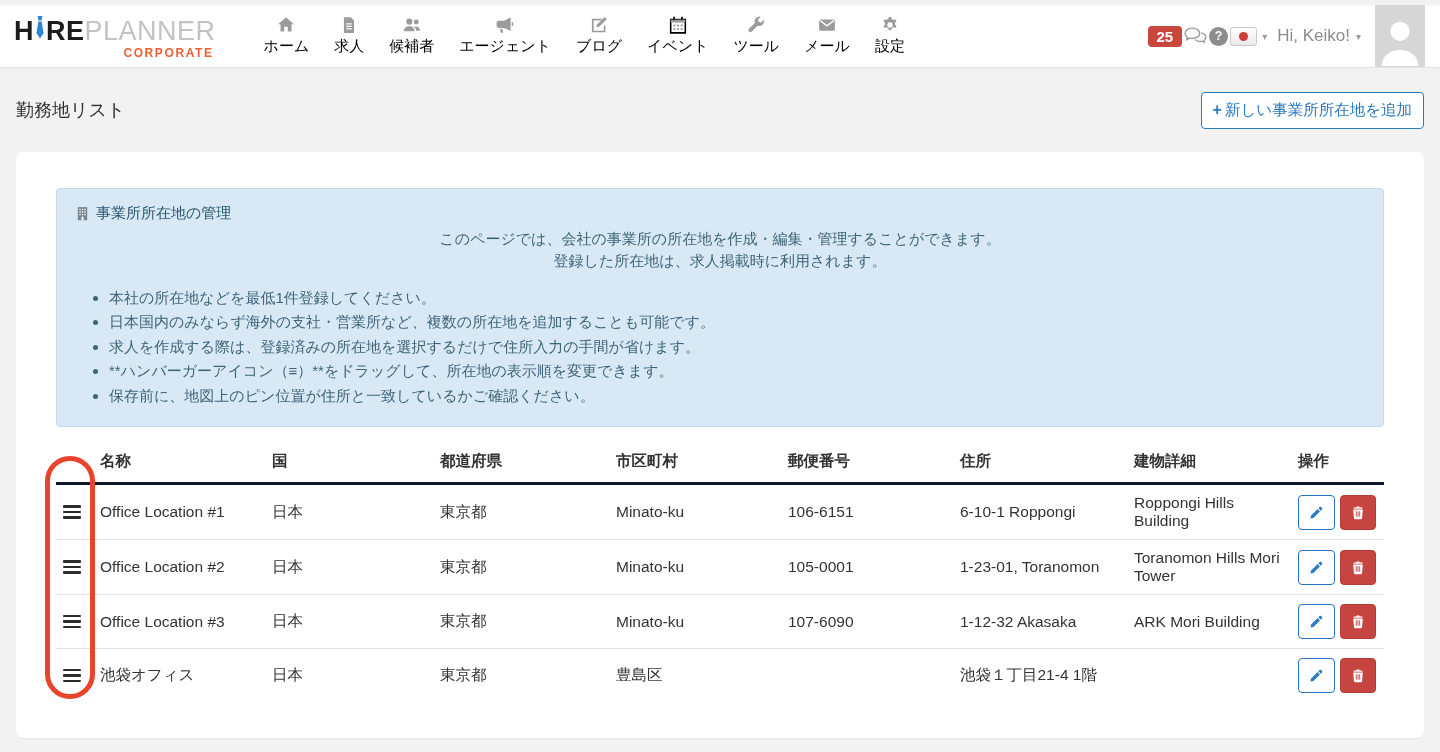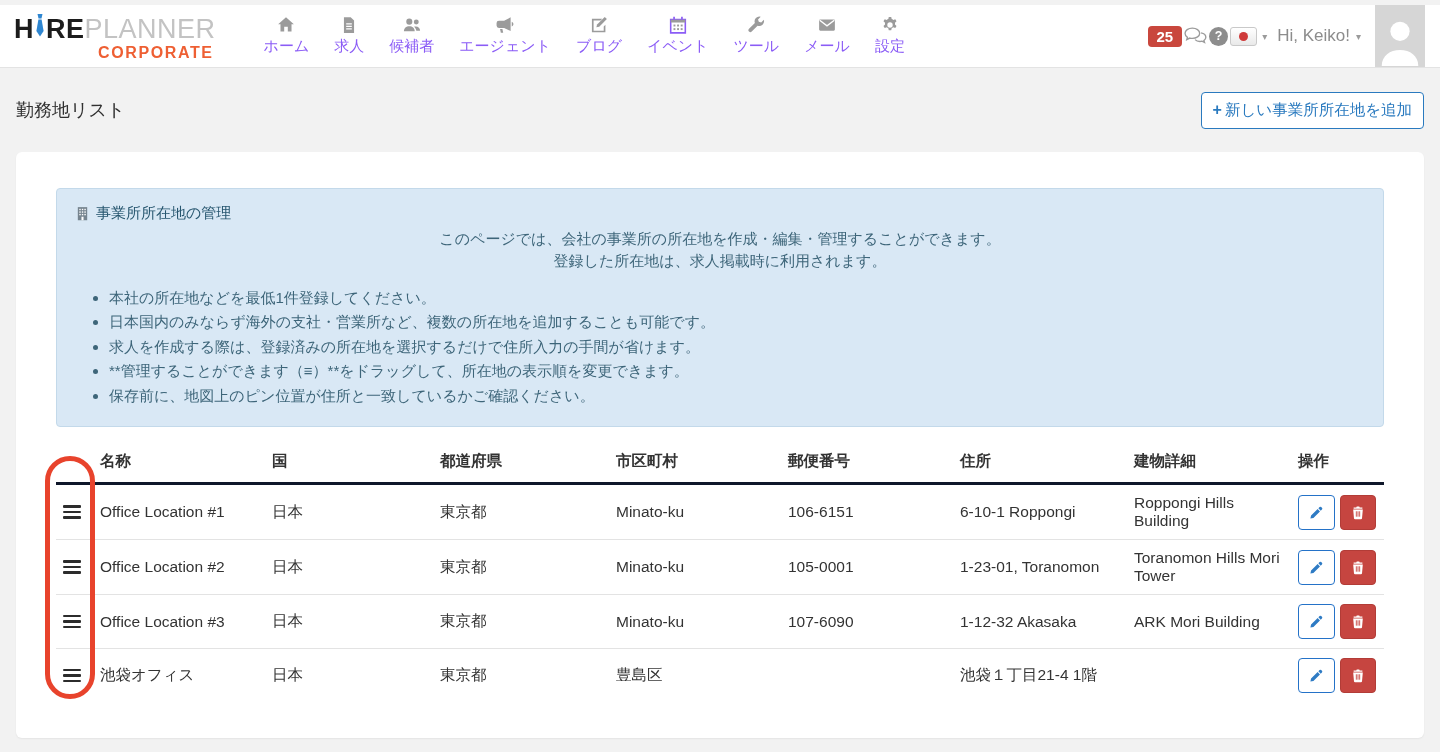--- a/index.html
+++ b/index.html
@@ -7,26 +7,26 @@
     font-family:"Liberation Sans","DejaVu Sans",sans-serif; color:#333; overflow:hidden; }
 
   
   .navbar { margin-top:5px; height:63px; background:#fff; border-bottom:1px solid #e3e3e3;
     display:flex; align-items:center; padding-left:14px; }
   .logo { cursor:pointer; line-height:1; margin-top:2px; }
   .logo-main { font-size:27px; letter-spacing:.5px; display:flex; align-items:flex-end; }
   .logo-hire { font-weight:bold; color:#1c1c1c; }
   .logo-tie { display:inline-block; margin:0 1px; }
   .logo-planner { color:#c3c3c3; }
-  .logo-sub { display:block; text-align:right; color:#ee5f33; font-size:16px; font-weight:bold;
+  .logo-sub { display:block; text-align:right; color:#ee5f33; font-size:12px; font-weight:bold;
     letter-spacing:1.6px; margin-top:2px; padding-right:2px; }
 
   .nav-items { display:flex; gap:25px; margin-left:48px; align-items:flex-end; }
   .nav-item { display:flex; flex-direction:column; align-items:center; gap:3px;
-    color:#8b5cf6; font-size:15px; cursor:pointer; }
+    color:#000000; font-size:15px; cursor:pointer; }
   .nav-item svg { width:18px; height:18px; fill:#9b9b9b; }
 
   .nav-right { margin-left:auto; display:flex; align-items:center; gap:2px;text-align:right; }
   .notif-badge { background:#c9473d; color:#fff; font-weight:bold; font-size:15px;
     padding:2px 9px; border-radius:4px; cursor:pointer; }
   .icon-btn { cursor:pointer; color:#9b9b9b; display:flex; align-items:center; }
   .help-circle { width:19px; height:19px; border-radius:50%; background:#8d8d8d; color:#fff;
     font-size:12.5px; font-weight:bold; display:flex; align-items:center; justify-content:center; cursor:pointer; }
   .flag-dd { display:flex; align-items:center; gap:5px; cursor:pointer; }
   .flag { width:27px; height:19px; border:1px solid #c9c9c9; border-radius:3px;
@@ -234,21 +234,21 @@
           </g>
         </svg>
       <span>事業所所在地の管理</span>
     </div>
     <p>このページでは、会社の事業所の所在地を作成・編集・管理することができます。</p>
     <p>登録した所在地は、求人掲載時に利用されます。</p>
     <ul>
       <li>本社の所在地などを最低1件登録してください。</li>
       <li>日本国内のみならず海外の支社・営業所など、複数の所在地を追加することも可能です。</li>
       <li>求人を作成する際は、登録済みの所在地を選択するだけで住所入力の手間が省けます。</li>
-      <li>**管理することができます（≡）**をドラッグして、所在地の表示順を変更できます。</li>
+      <li>**ハンバーガーアイコン（≡）**をドラッグして、所在地の表示順を変更できます。</li>
       <li>保存前に、地図上のピン位置が住所と一致しているかご確認ください。</li>
     </ul>
   </div>
 
   <table>
     <colgroup>
       <col class="c-drag">
         <col class="c-name">
         <col class="c-country">
         <col class="c-pref">

